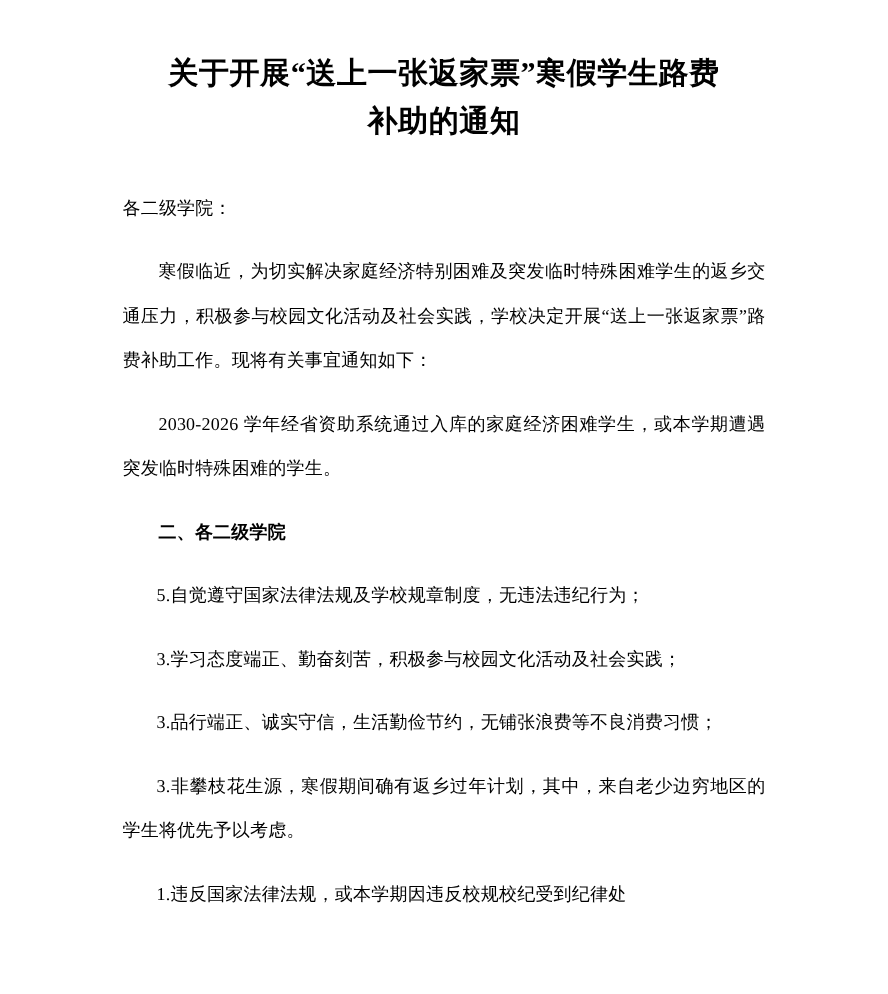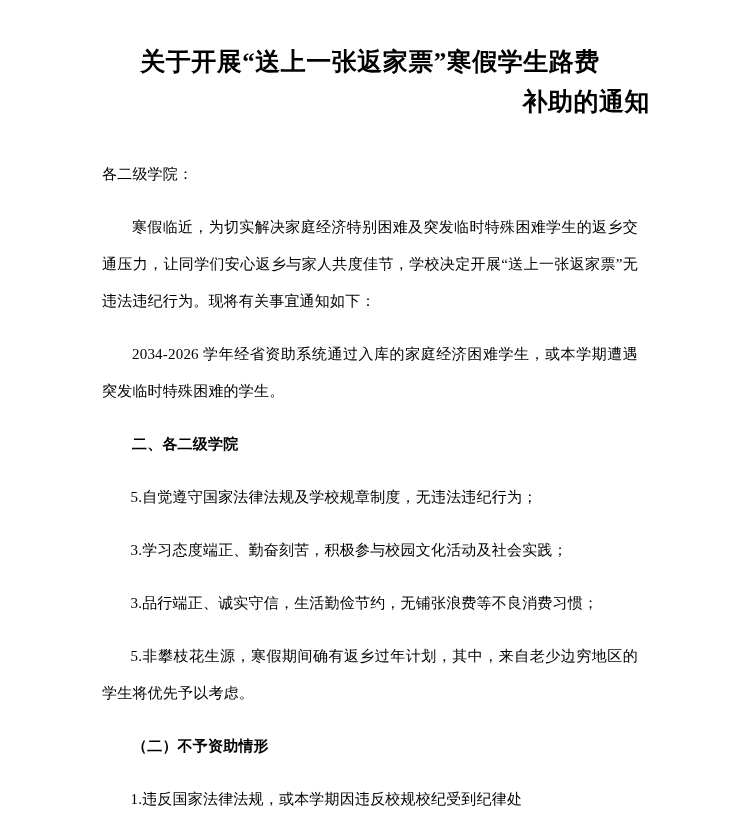--- a/index.html
+++ b/index.html
@@ -28,21 +28,21 @@
     text-align: center;
     letter-spacing: 0.5px;
     margin: 14px 0 0 0;
     padding: 0 4px;
   }
   .doc-title .title-line {
     display: block;
     white-space: nowrap;
   }
   .title-line-2 {
-    text-align: right;
+    text-align: center;
   }
   .body-block {
     margin-top: 34px;
   }
   p {
     margin: 16px;
     font-size: 15px;
     line-height: 37px;
     text-align: justify;
     text-justify: inter-ideograph;
@@ -69,31 +69,30 @@
 
   <div class="doc-title">
     <span class="title-line title-line-1">关于开展“送上一张返家票”寒假学生路费</span>
     <span class="title-line title-line-2">补助的通知</span>
   </div>
 
   <div class="body-block">
 
     <p class="addressee">各二级学院：</p>
 
-    <p class="indent-1">寒假临近，为切实解决家庭经济特别困难及突发临时特殊困难学生的返乡交通压力，让同学们安心返乡与家人共度佳节，学校决定开展“送上一张返家票”无违法违纪行为。现将有关事宜通知如下：</p>
+    <p class="indent-1">寒假临近，为切实解决家庭经济特别困难及突发临时特殊困难学生的返乡交通压力，积极参与校园文化活动及社会实践，学校决定开展“送上一张返家票”路费补助工作。现将有关事宜通知如下：</p>
 
 
-    <p class="indent-1">2034-2026 学年经省资助系统通过入库的家庭经济困难学生，或本学期遭遇突发临时特殊困难的学生。</p>
+    <p class="indent-1">2030-2026 学年经省资助系统通过入库的家庭经济困难学生，或本学期遭遇突发临时特殊困难的学生。</p>
 
     <p class="heading-sub">二、各二级学院</p>
 
 
     <p class="listitem">5.自觉遵守国家法律法规及学校规章制度，无违法违纪行为；</p>
     <p class="listitem">3.学习态度端正、勤奋刻苦，积极参与校园文化活动及社会实践；</p>
     <p class="listitem">3.品行端正、诚实守信，生活勤俭节约，无铺张浪费等不良消费习惯；</p>
-    <p class="listitem">5.非攀枝花生源，寒假期间确有返乡过年计划，其中，来自老少边穷地区的学生将优先予以考虑。</p>
+    <p class="listitem">3.非攀枝花生源，寒假期间确有返乡过年计划，其中，来自老少边穷地区的学生将优先予以考虑。</p>
 
-    <p class="heading-sub">（二）不予资助情形</p>
 
     <p class="listitem">1.违反国家法律法规，或本学期因违反校规校纪受到纪律处</p>
 
   </div>
 </div>
 
 </body></html>

